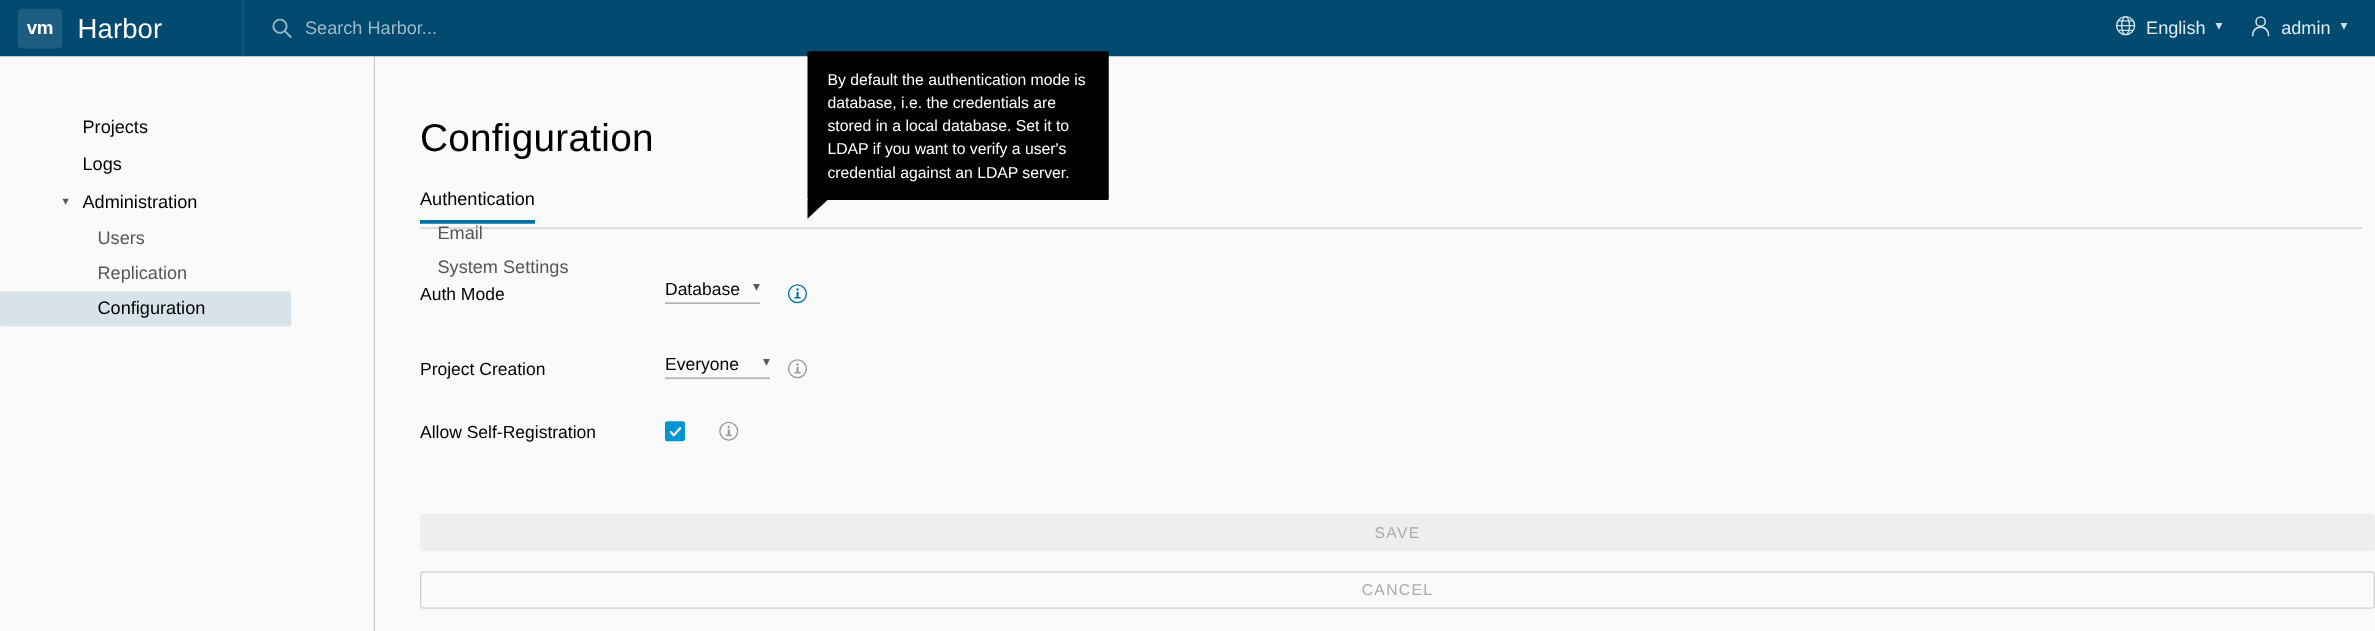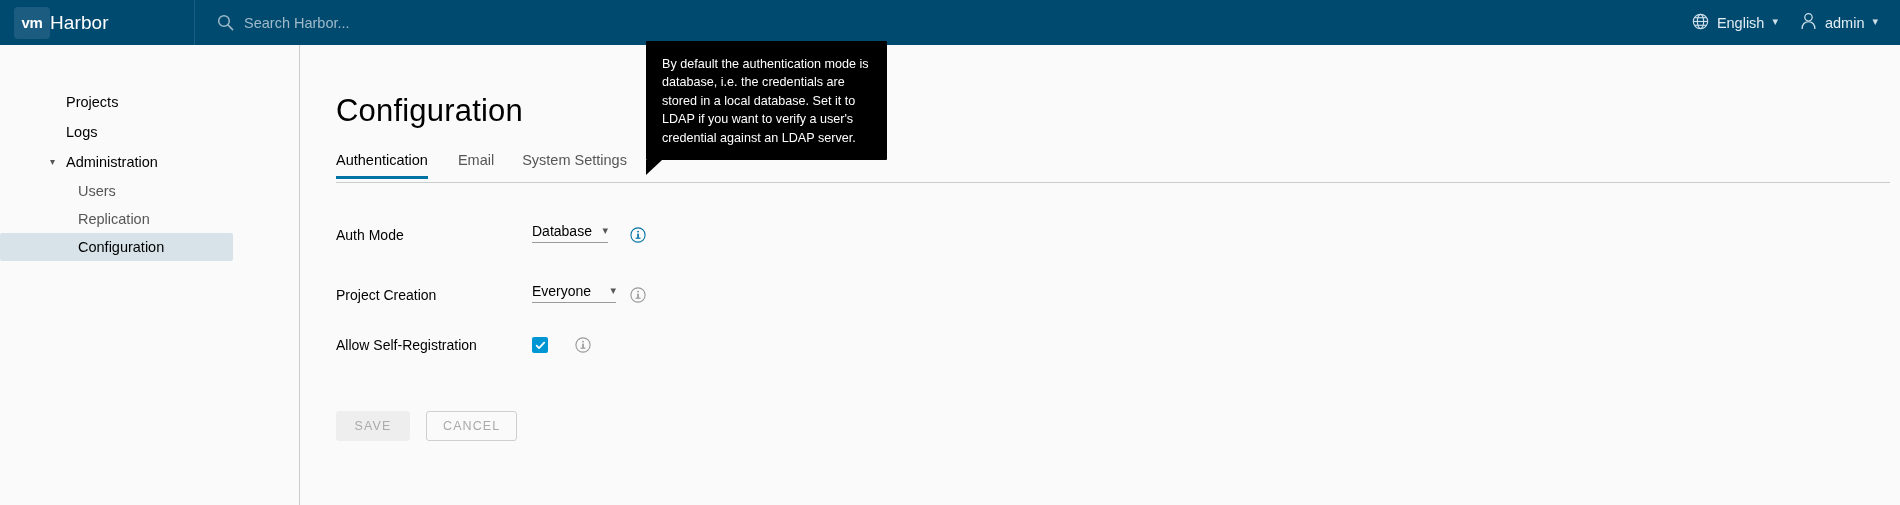--- a/index.html
+++ b/index.html
@@ -40,21 +40,22 @@
     display: flex;
     align-items: center;
     justify-content: center;
     color: #ffffff;
     font-size: 15px;
     font-weight: bold;
     letter-spacing: -0.3px;
   }
   .brand-title {
     color: #fff;
-    font-size: 19px;
+    font-size: 22px;
+    margin-left: 12px;
     font-weight: 400;
     letter-spacing: .1px;
   }
   .header-divider {
     width: 1px;
     height: 45px;
     background: #1c5d81;
   }
   .search-area {
     display: flex;
@@ -162,20 +163,21 @@
     margin: 0 0 22px 0;
     letter-spacing: .2px;
   }
   .tabs {
     display: flex;
     gap: 0;
     border-bottom: 1px solid #cccccc;
     width: 1554px;
     height: 32px;
     align-items: flex-start;
+    flex-direction: column;
   }
   .tab {
     font-size: 14.5px;
     color: #565656;
     padding: 0 14px 9px 14px;
     cursor: pointer;
     position: relative;
     line-height: 18px;
   }
   .tab:first-child { margin-left: 0; padding-left: 0; padding-right: 16px;}
@@ -244,20 +246,21 @@
     justify-content: center;
     cursor: pointer;
   }
   .checkbox svg { display: block; }
 
   
   .btn-row {
     display: flex;
     gap: 16px;
     margin-top: 58px;
+    flex-direction: column;
   }
   .btn {
     height: 30px;
     min-width: 74px;
     border-radius: 3px;
     font-size: 12.5px;
     letter-spacing: 1.1px;
     display: flex;
     align-items: center;
     justify-content: center;

